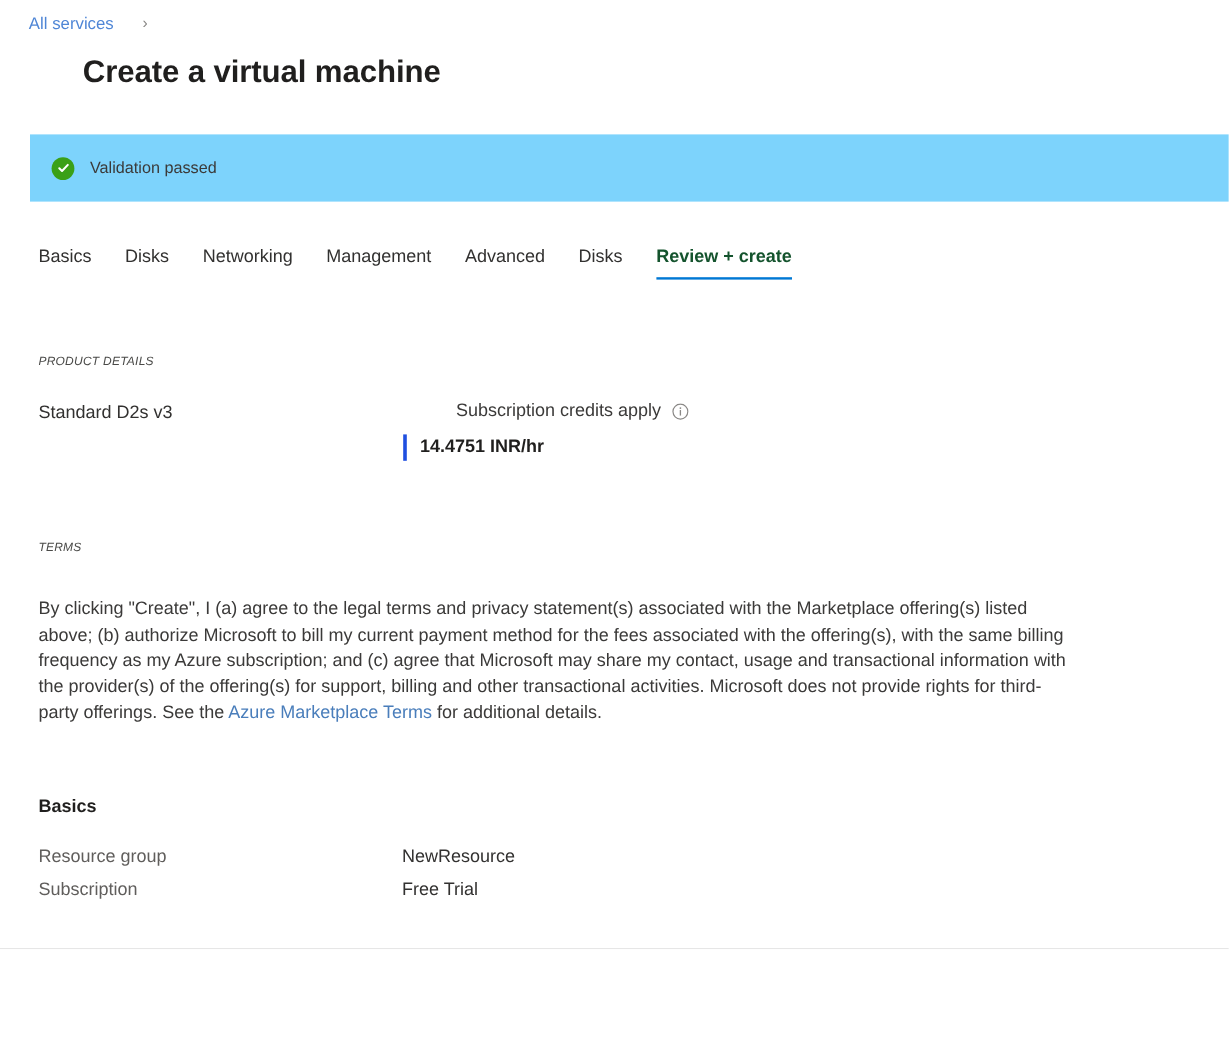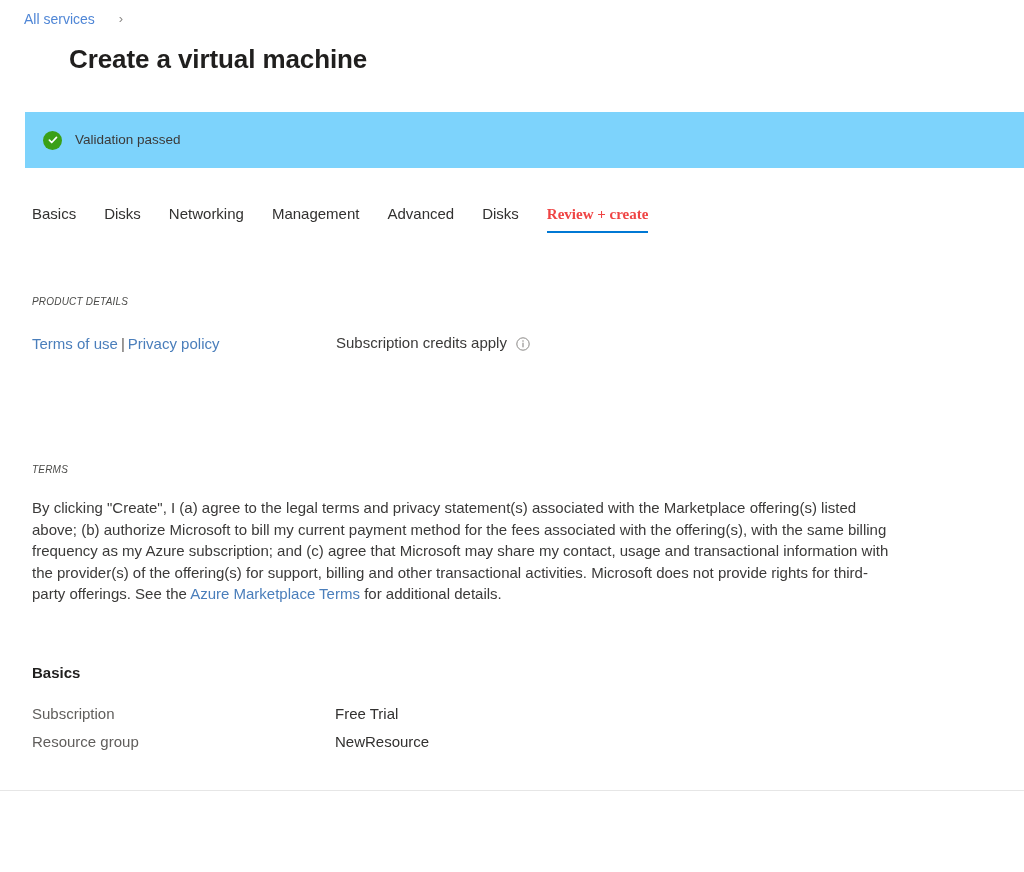--- a/index.html
+++ b/index.html
@@ -96,22 +96,21 @@
     line-height: 20px;
     color: #323130;
     padding: 0 14px 9px 14px;
     cursor: pointer;
     position: relative;
     white-space: nowrap;
   }
   .tab:first-child { padding-left: 0; }
   .tab.active {
     font-weight: 700;
-    color: #ef4444;
-    font-family: Liberation Serif, serif;
+    color: #14532d;
   }
   .tab.active::after {
     content: "";
     position: absolute;
     left: 14px;
     right: 14px;
     bottom: 0;
     height: 2px;
     background: #0078d4;
   }
@@ -120,21 +119,21 @@
   .section-head {
     position: absolute;
     left: 32px;
     font-size: 10px;
     line-height: 20px;
     color: #4a4a48;
     letter-spacing: 0.2px;
     font-style: italic;
   }
   #product-details-head { top: 292px; }
-  #terms-head { top: 460px; }
+  #terms-head { top: 447px; }
 
   .product-left {
     position: absolute;
     left: 32px;
     top: 331px;
     font-size: 15px;
     line-height: 25px;
     color: #3b3a39;
   }
   .product-name { color: #323130; }
@@ -152,20 +151,21 @@
     left: 336px;
     top: 333px;
   }
   .credits-row {
     display: flex;
     align-items: center;
     gap: 9px;
     font-size: 15px;
     line-height: 20px;
     color: #3b3a39;
+    margin-left: 44px;
   }
   .info-icon {
     width: 14px;
     height: 14px;
     flex: 0 0 14px;
     display: inline-block;
     cursor: pointer;
   }
   .price-block {
     margin-top: 9px;
@@ -269,54 +269,53 @@
   <div class="tab">Networking</div>
   <div class="tab">Management</div>
   <div class="tab">Advanced</div>
   <div class="tab">Disks</div>
   <div class="tab active">Review + create</div>
 </div>
 
 <div class="section-head" id="product-details-head">PRODUCT DETAILS</div>
 
 <div class="product-left">
-  <div class="product-links">
-    <a class="link">Terms of use</a><span class="pipe">|</span><a class="link">Privacy policy</a>
-  </div>
+  <div class="product-name">Standard D2s v3</div>
 </div>
 
 <div class="product-right">
   <div class="credits-row">
     <span>Subscription credits apply</span>
     <span class="info-icon">
       <svg width="14" height="14" viewBox="0 0 14 14" aria-hidden="true">
         <circle cx="7" cy="7" r="6.2" fill="none" stroke="#8a8886" stroke-width="1"></circle>
         <circle cx="7" cy="4.1" r="0.75" fill="#8a8886"></circle>
         <rect x="6.45" y="5.7" width="1.1" height="4.6" fill="#8a8886"></rect>
       </svg>
     </span>
   </div>
   <div class="price-block">
+    <div class="price-value">14.4751 INR/hr</div>
   </div>
 </div>
 
 <div class="section-head" id="terms-head">TERMS</div>
 <div class="terms-body"><span>By clicking "Create", I (a) agree to the legal terms and privacy statement(s) associated with the Marketplace offering(s) listed above; (b) authorize Microsoft to bill my current payment method for the fees associated with the offering(s), with the same billing frequency as my Azure subscription; and (c) agree that Microsoft may share my contact, usage and transactional information with the provider(s) of the offering(s) for support, billing and other transactional activities. Microsoft does not provide rights for third-party offerings. See the </span><a class="link">Azure Marketplace Terms</a><span> for additional details.</span></div>
 
 <div class="basics-title">Basics</div>
 <table class="basics-table">
   <tbody>
     <tr>
+      <td class="label">Resource group</td>
+      <td class="value">NewResource</td>
+    </tr>
+    <tr>
       <td class="label">Subscription</td>
       <td class="value">Free Trial</td>
     </tr>
-    <tr>
-      <td class="label">Resource group</td>
-      <td class="value">NewResource</td>
-    </tr>
   </tbody>
 </table>
 
 <div class="footer-divider"></div>
 <div class="footer">
   
   
   
   
 </div>

